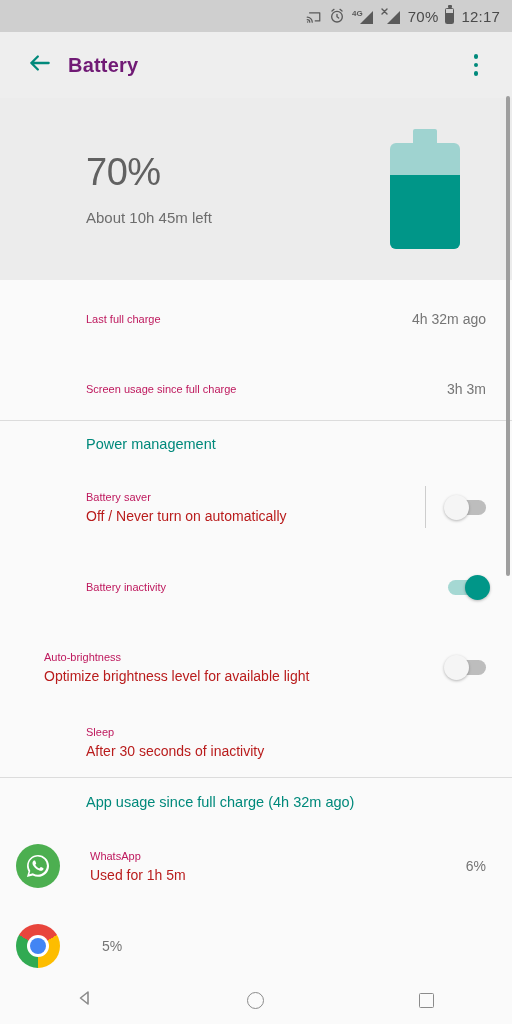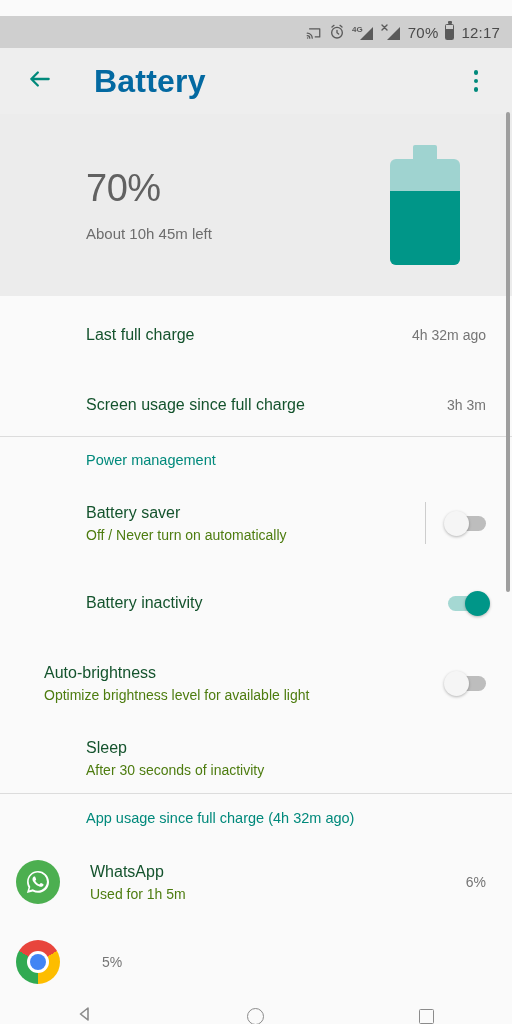--- a/index.html
+++ b/index.html
@@ -8,36 +8,36 @@
     background:#fafafa;
     font-family:"Liberation Sans", sans-serif;
     overflow:hidden;
   }
   .screen { position:relative; width:512px; height:1024px; background:#fafafa; }
 
   
   .statusbar {
     height:32px; background:#cfcfcf;
     display:flex; align-items:center; justify-content:flex-end;
-    padding-right:12px; gap:7px;margin-top:16px;
+    padding-right:12px; gap:7px;
   }
   .sb-icon { display:flex; align-items:center; color:#5a5a5a; }
   .sb-text { font-size:15px; color:#4a4a4a; letter-spacing:.2px; }
   .sb-batt { width:9px; height:16px; border:1.6px solid #5a5a5a; border-radius:1.5px;
              position:relative; background:linear-gradient(to top,#5a5a5a 70%,transparent 70%); }
   .sb-batt:before { content:""; position:absolute; top:-4px; left:1.8px;
              width:4px; height:2.6px; background:#5a5a5a; border-radius:1px; }
 
   
   .toolbar {
     height:66px; background:#eeeeee;
     display:flex; align-items:center; padding:0 16px;
   }
   .back-btn { width:48px; height:48px; display:flex; align-items:center; justify-content:center; cursor:pointer; }
-  .title { font-size:32px; font-weight:bold; color:#0369a1; margin-left:30px; letter-spacing:.2px; }
+  .title { font-size:20px; font-weight:bold; color:#701a75; margin-left:4px; letter-spacing:.2px; }
   .overflow { margin-left:auto; width:40px; height:48px; display:flex; flex-direction:column;
               align-items:center; justify-content:center; gap:4px; cursor:pointer; }
   .overflow i { width:4.5px; height:4.5px; border-radius:50%; background:#00897b; display:block; }
 
   
   .summary {
     height:182px; background:#ececec; position:relative;
     display:flex; align-items:center; padding:0 30px 0 86px;
   }
   .sum-left { flex:1; }
@@ -47,22 +47,22 @@
   .batt-body { position:absolute; left:0; top:14px; width:70px; height:106px;
                background:#9fd3d0; border-radius:6px; overflow:hidden; }
   .batt-fill { position:absolute; left:0; bottom:0; width:100%; background:#009688; }
   .batt-cap { position:absolute; left:23px; top:0; width:24px; height:16px;
               background:#9fd3d0; border-radius:2px 2px 0 0; }
 
   
   .divider { height:1px; background:#dcdcdc; width:100%; }
   .row { display:flex; align-items:center; padding:0 26px 0 86px; position:relative; }
   .row-main { flex:1; min-width:0; }
-  .row-title { font-size:16px; color:#14532d; }
-  .row-sub { font-size:14px; color:#4d7c0f; margin-top:5px; }
+  .row-title { font-size:11px; color:#be185d; }
+  .row-sub { font-size:14px; color:#b91c1c; margin-top:5px; }
   .row-value { font-size:14px; color:#757575; margin-left:12px; white-space:nowrap; }
   .r-80 { height:80px; }
 
   .section-head { padding:0 26px 0 86px; display:flex; align-items:center; height:46px; }
   .section-head span { font-size:14.5px; font-weight:normal; color:#00897b; }
 
   
   .sw-wrap { display:flex; align-items:center; margin-left:10px; }
   .sw-sep { width:1px; height:42px; background:#cdcdcd; margin-right:22px; }
   .switch { position:relative; width:38px; height:15px; border-radius:8px; }

